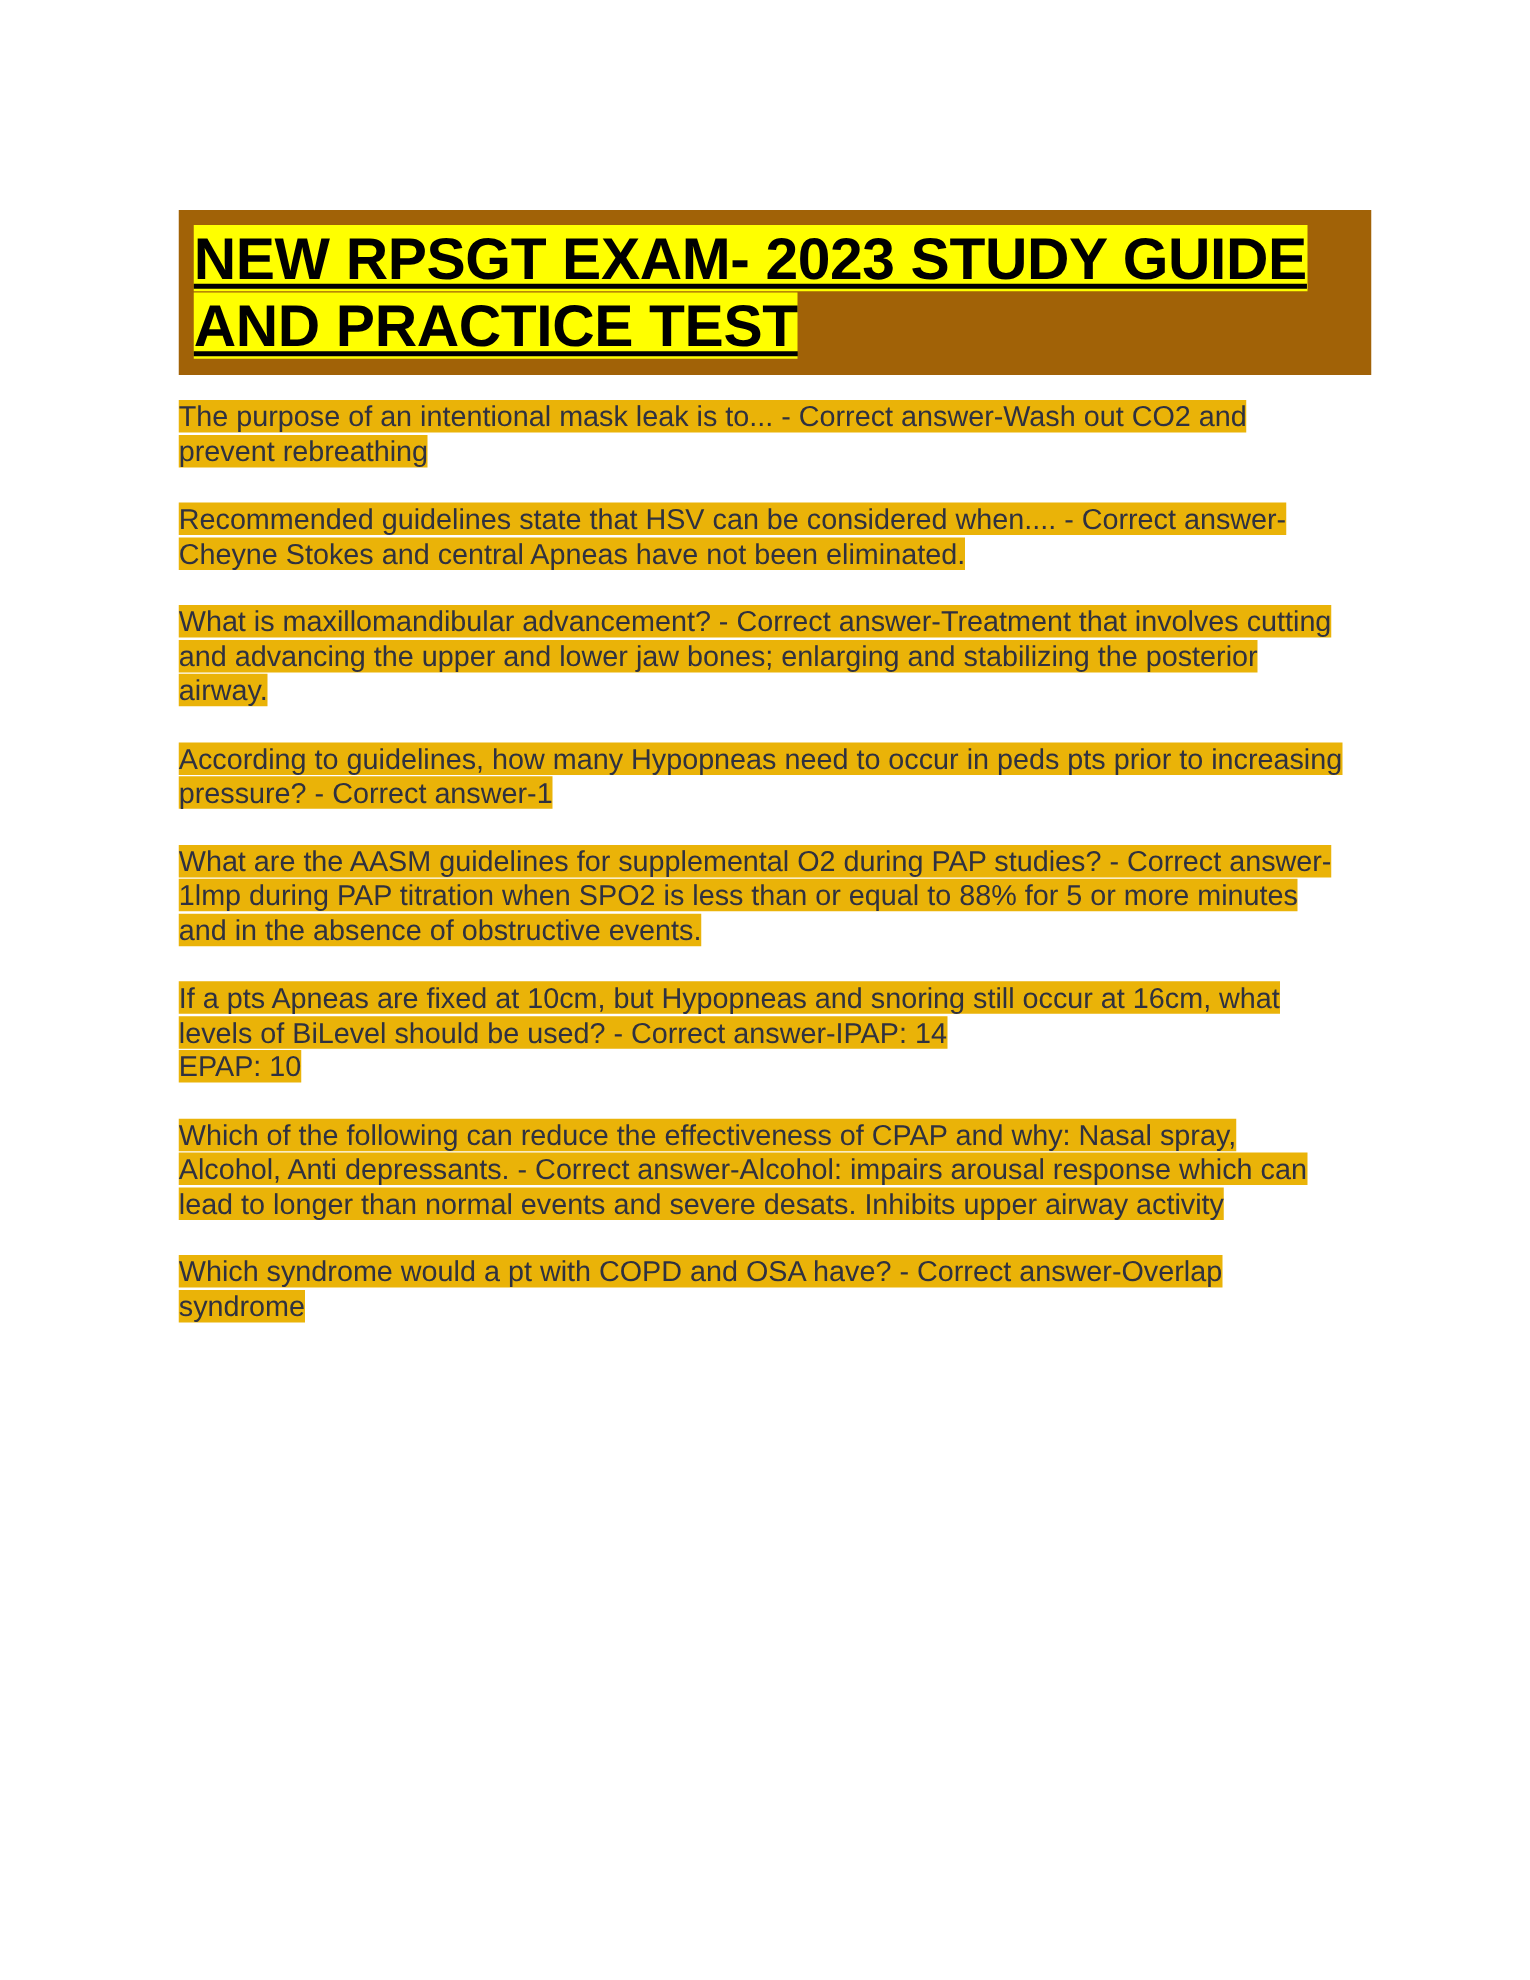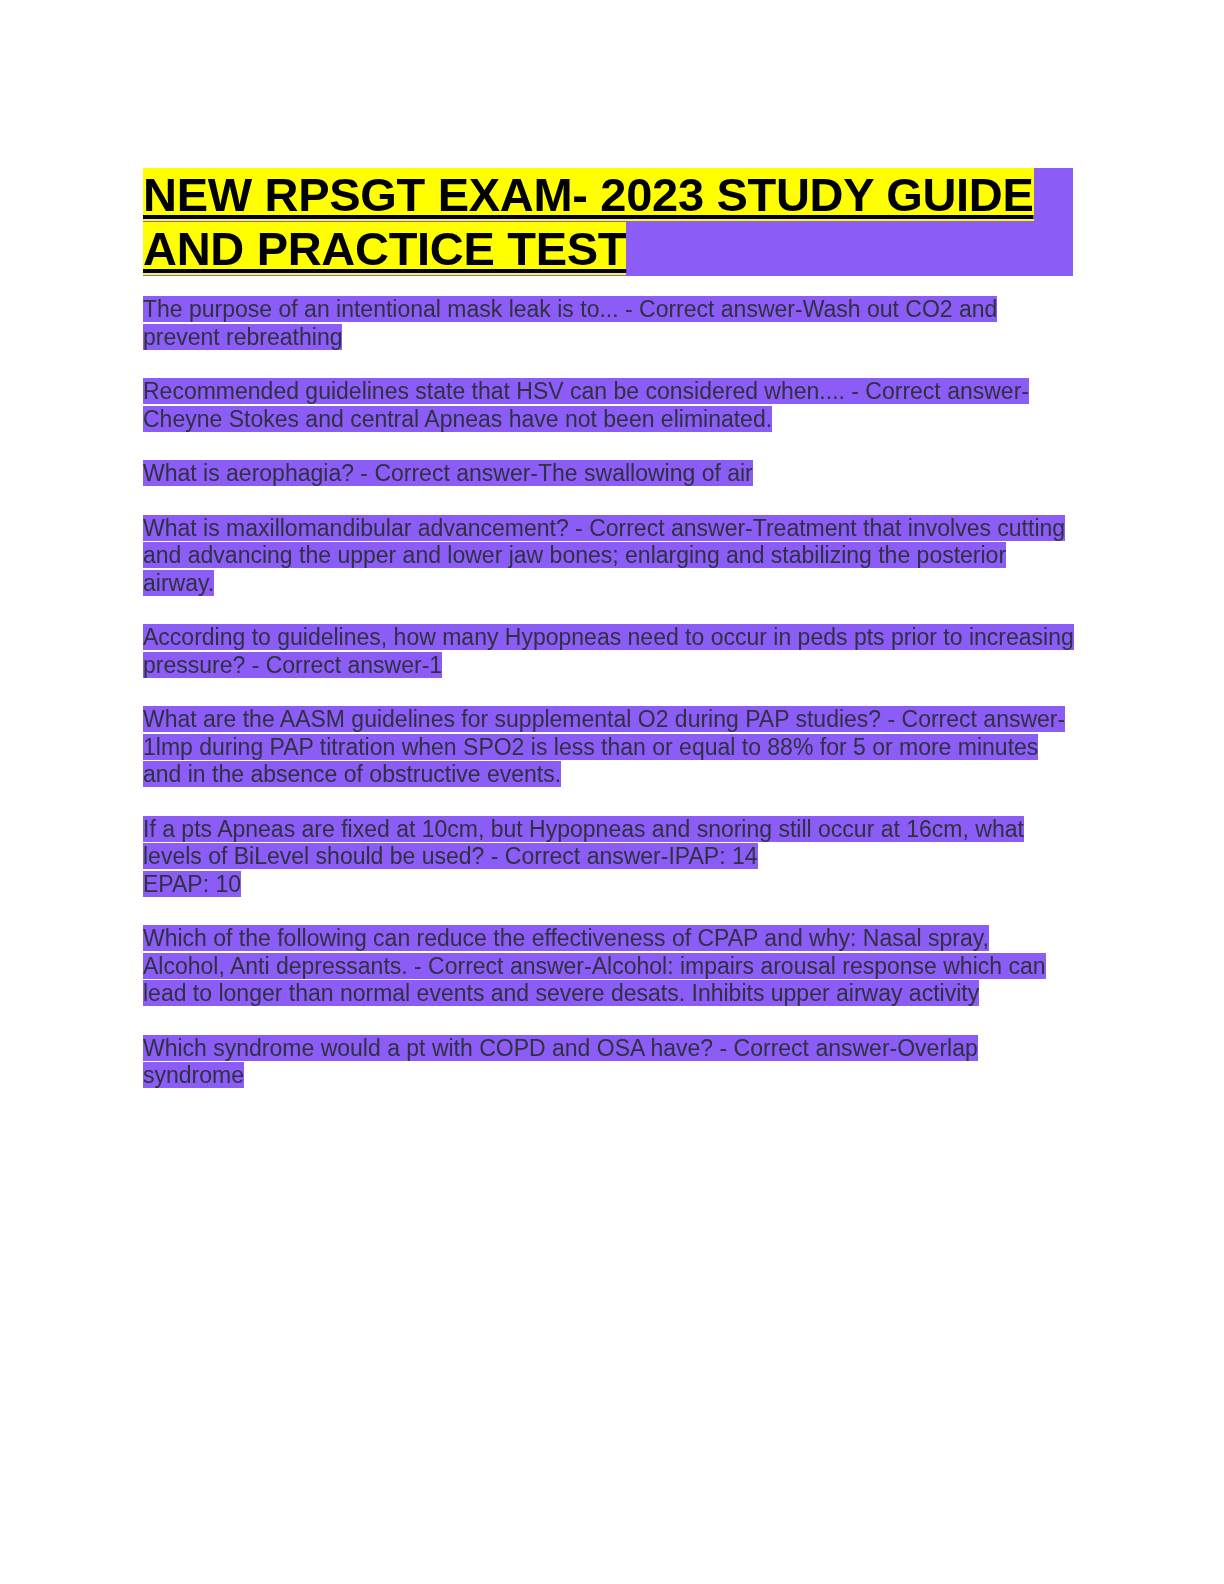--- a/index.html
+++ b/index.html
@@ -14,23 +14,23 @@
       overflow: hidden;
       font-family: "Liberation Sans", sans-serif;
     }
     .page {
       position: absolute;
       left: 143px;
       top: 168px;
       width: 932px;
     }
     .title-block {
-      background: #8b5cf6;
+      background: #a16207;
       width: 930px;
-      padding: 0;
+      padding: 12px;
       margin-bottom: 20px;
     }
     .title {
       margin: 0;
       font-family: "Liberation Sans", sans-serif;
       font-weight: bold;
       font-size: 47px;
       line-height: 54px;
       color: #000000;
       letter-spacing: -0.3px;
@@ -47,37 +47,36 @@
       list-style: none;
     }
     .qa-item {
       margin: 0 0 27px 0;
       font-size: 23px;
       line-height: 27.5px;
       color: #2f3140;
     }
     .qa-item .line {
       display: inline;
-      background: #8b5cf6;
+      background: #eab308;
       box-decoration-break: clone;
       -webkit-box-decoration-break: clone;
     }
   </style>
 </head>
 <body>
 
 <div class="page">
   <div class="title-block">
     <h1 class="title"><span>NEW RPSGT EXAM- 2023 STUDY GUIDE AND PRACTICE TEST</span></h1>
   </div>
 
   <ul class="qa-list">
     <li class="qa-item"><span class="line">The purpose of an intentional mask leak is to... - Correct answer-Wash out CO2 and prevent rebreathing</span></li>
     <li class="qa-item"><span class="line">Recommended guidelines state that HSV can be considered when.... - Correct answer-Cheyne Stokes and central Apneas have not been eliminated.</span></li>
-    <li class="qa-item"><span class="line">What is aerophagia? - Correct answer-The swallowing of air</span></li>
     <li class="qa-item"><span class="line">What is maxillomandibular advancement? - Correct answer-Treatment that involves cutting and advancing the upper and lower jaw bones; enlarging and stabilizing the posterior airway.</span></li>
     <li class="qa-item"><span class="line">According to guidelines, how many Hypopneas need to occur in peds pts prior to increasing pressure? - Correct answer-1</span></li>
     <li class="qa-item"><span class="line">What are the AASM guidelines for supplemental O2 during PAP studies? - Correct answer-1lmp during PAP titration when SPO2 is less than or equal to 88% for 5 or more minutes and in the absence of obstructive events.</span></li>
     <li class="qa-item"><span class="line">If a pts Apneas are fixed at 10cm, but Hypopneas and snoring still occur at 16cm, what levels of BiLevel should be used? - Correct answer-IPAP: 14</span><br><span class="line">EPAP: 10</span></li>
     <li class="qa-item"><span class="line">Which of the following can reduce the effectiveness of CPAP and why: Nasal spray, Alcohol, Anti depressants. - Correct answer-Alcohol: impairs arousal response which can lead to longer than normal events and severe desats. Inhibits upper airway activity</span></li>
     <li class="qa-item"><span class="line">Which syndrome would a pt with COPD and OSA have? - Correct answer-Overlap syndrome</span></li>
   </ul>
 </div>
 
 </body></html>

